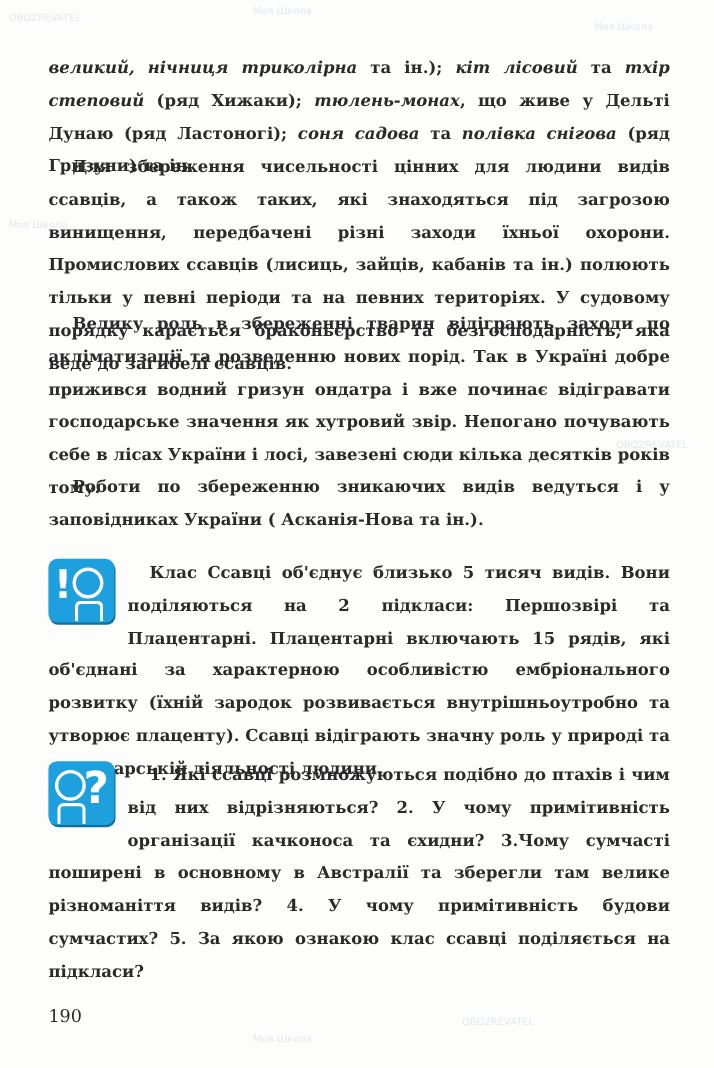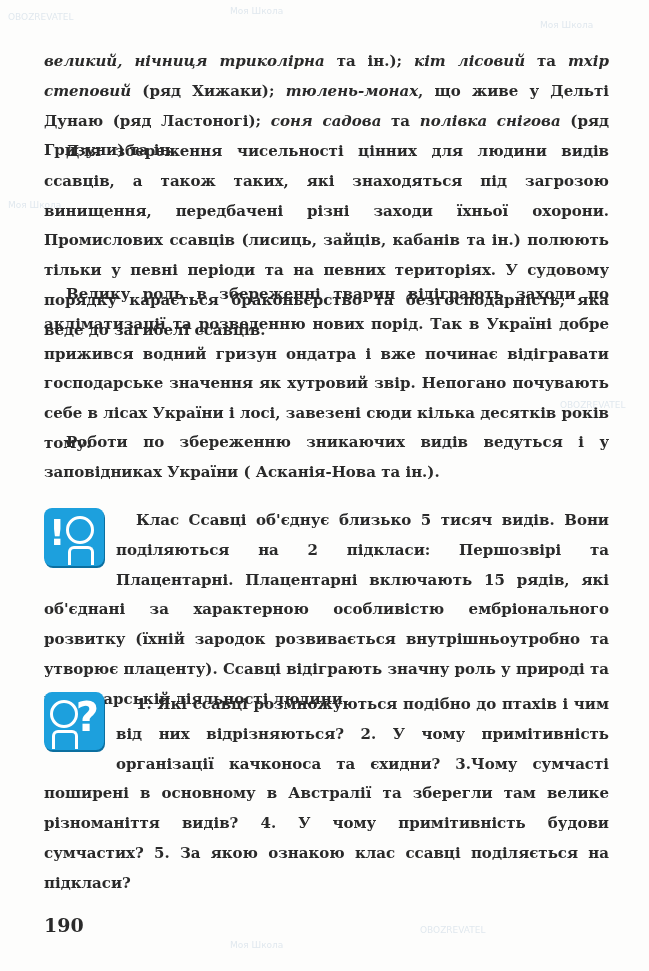--- a/index.html
+++ b/index.html
@@ -29,21 +29,21 @@
     #box2 .glyph { right: 5px; top: 2px; font-size: 40px; }
     .icon .face { position: absolute; width: 22px; height: 22px; border: 3px solid #fff; border-radius: 50%; }
     #box1 .face { left: 22px; top: 8px; }
     #box2 .face { left: 6px; top: 8px; }
     .icon .body { position: absolute; width: 20px; height: 16px; border: 3px solid #fff; border-bottom: none; border-radius: 6px 6px 0 0; }
     #box1 .body { left: 24px; top: 38px; }
     #box2 .body { left: 8px; top: 38px; }
     .box p.text { font-weight: bold; }
     .first { text-indent: 20px; }
     #qextra { margin-top: 0; }
-    .pagenum { position: absolute; left: 44px; top: 914px; font-size: 19px; font-weight: bold; }
+    .pagenum { position: absolute; left: 44px; top: 914px; font-size: 16px; font-weight: normal; }
     .wm { position: absolute; font-family: "DejaVu Sans", sans-serif; font-size: 9px; color: #c9d7e3; opacity: .55; white-space: nowrap; pointer-events: none; }
   </style>
 </head>
 <body>
 
 <div class="page">
   <p id="p1" class="b">
     <span class="i">великий, нічниця триколірна</span><span> та ін.); </span><span class="i">кіт лісовий</span><span> та </span><span class="i">тхір степовий</span><span> (ряд Хижаки); </span><span class="i">тюлень-монах</span><span>, що живе у Дельті Дунаю (ряд Ластоногі); </span><span class="i">соня садова</span><span> та </span><span class="i">полівка снігова</span><span> (ряд Гризуни) та ін.</span>
   </p>
 

